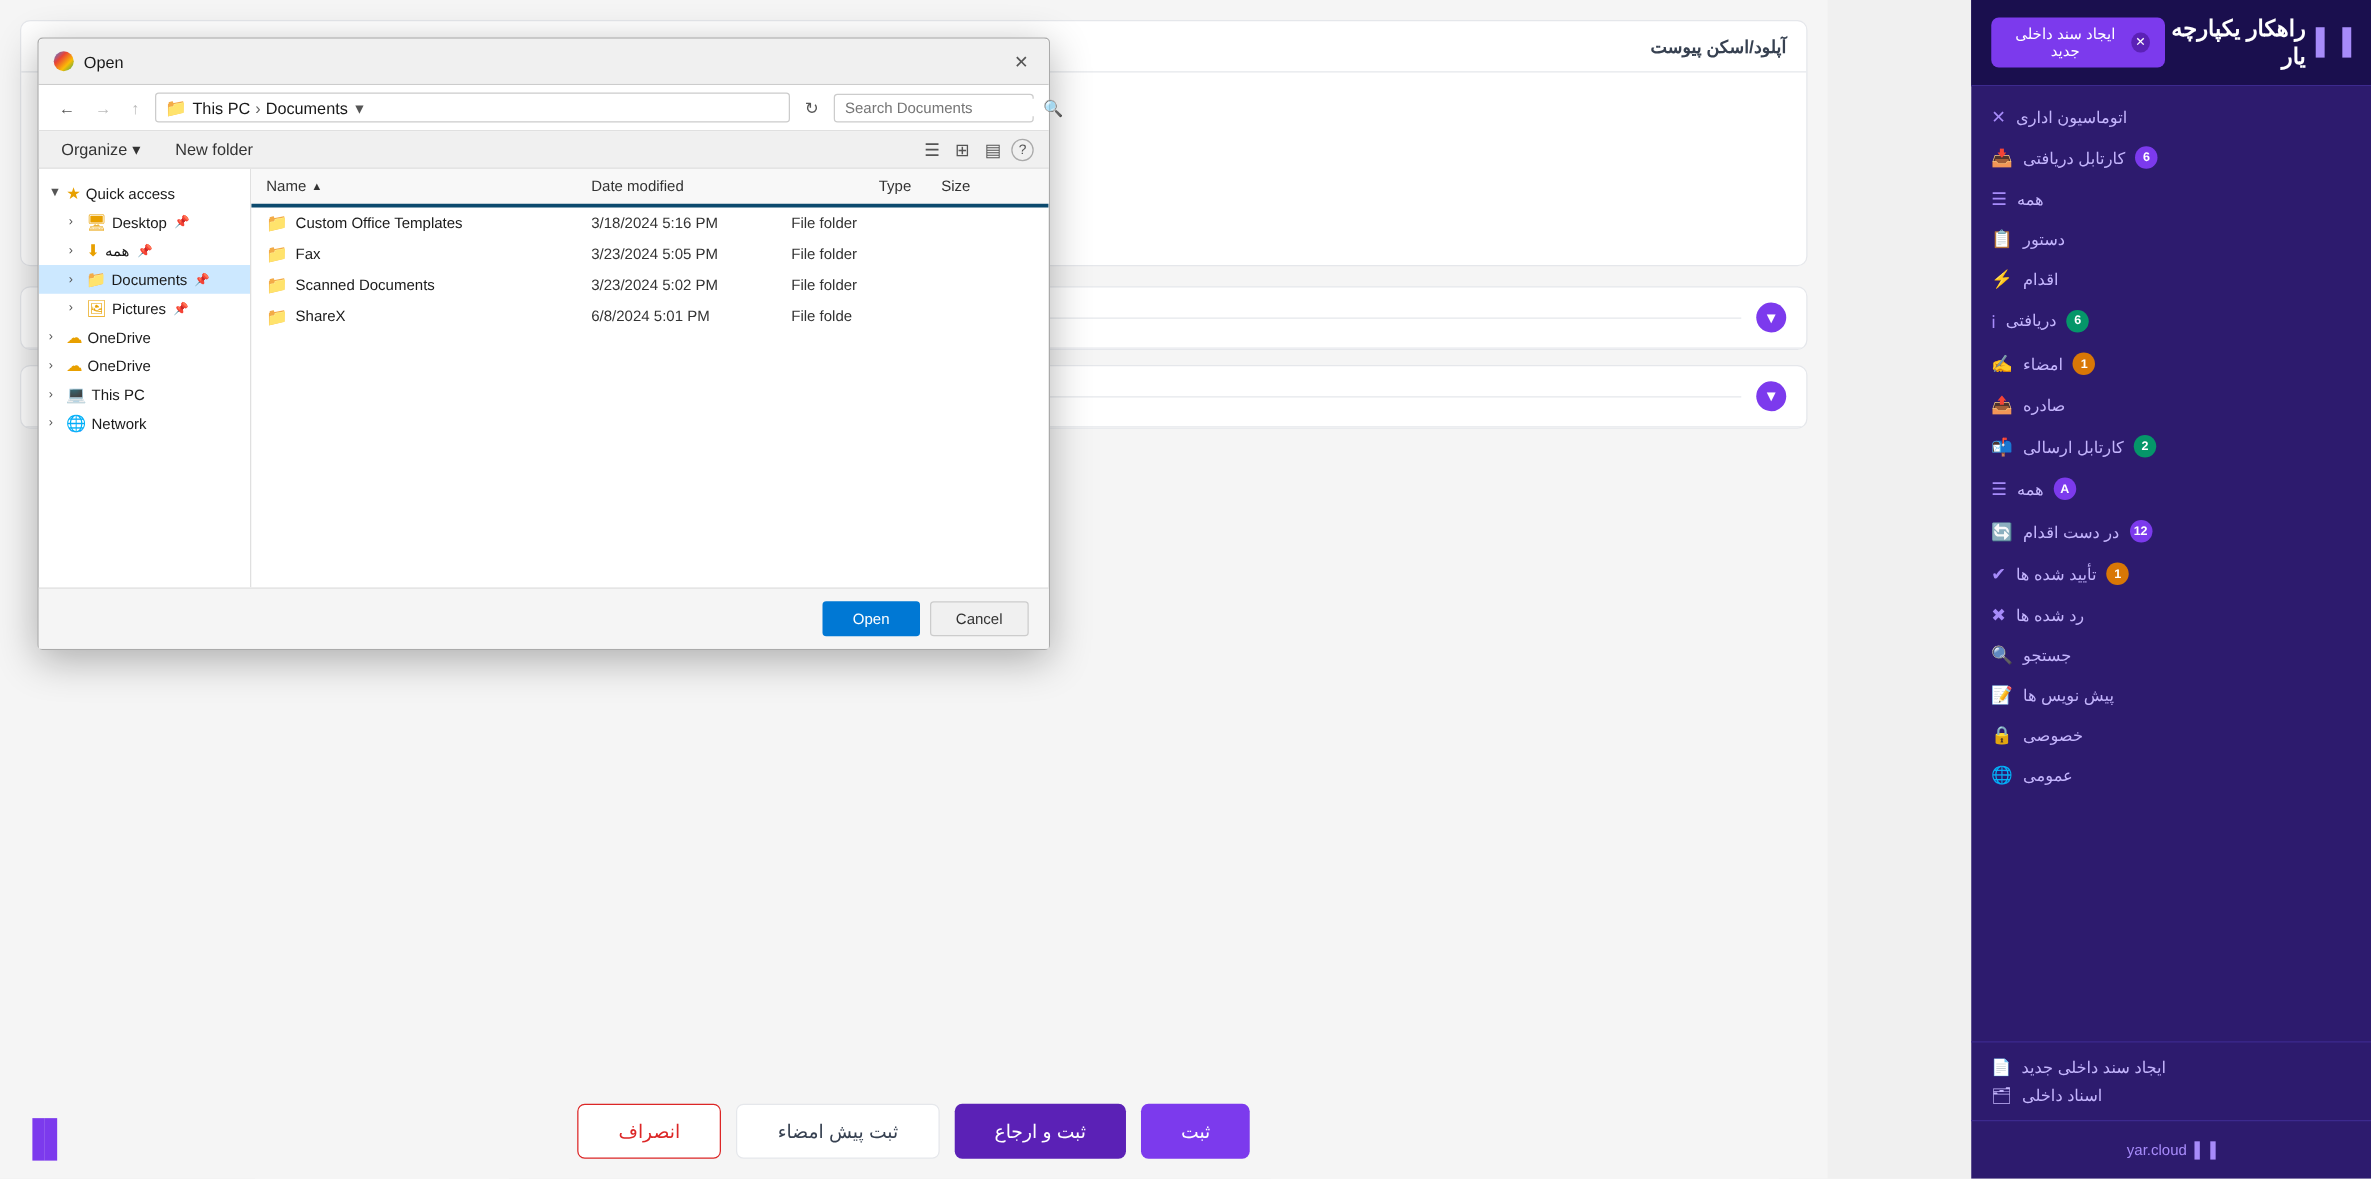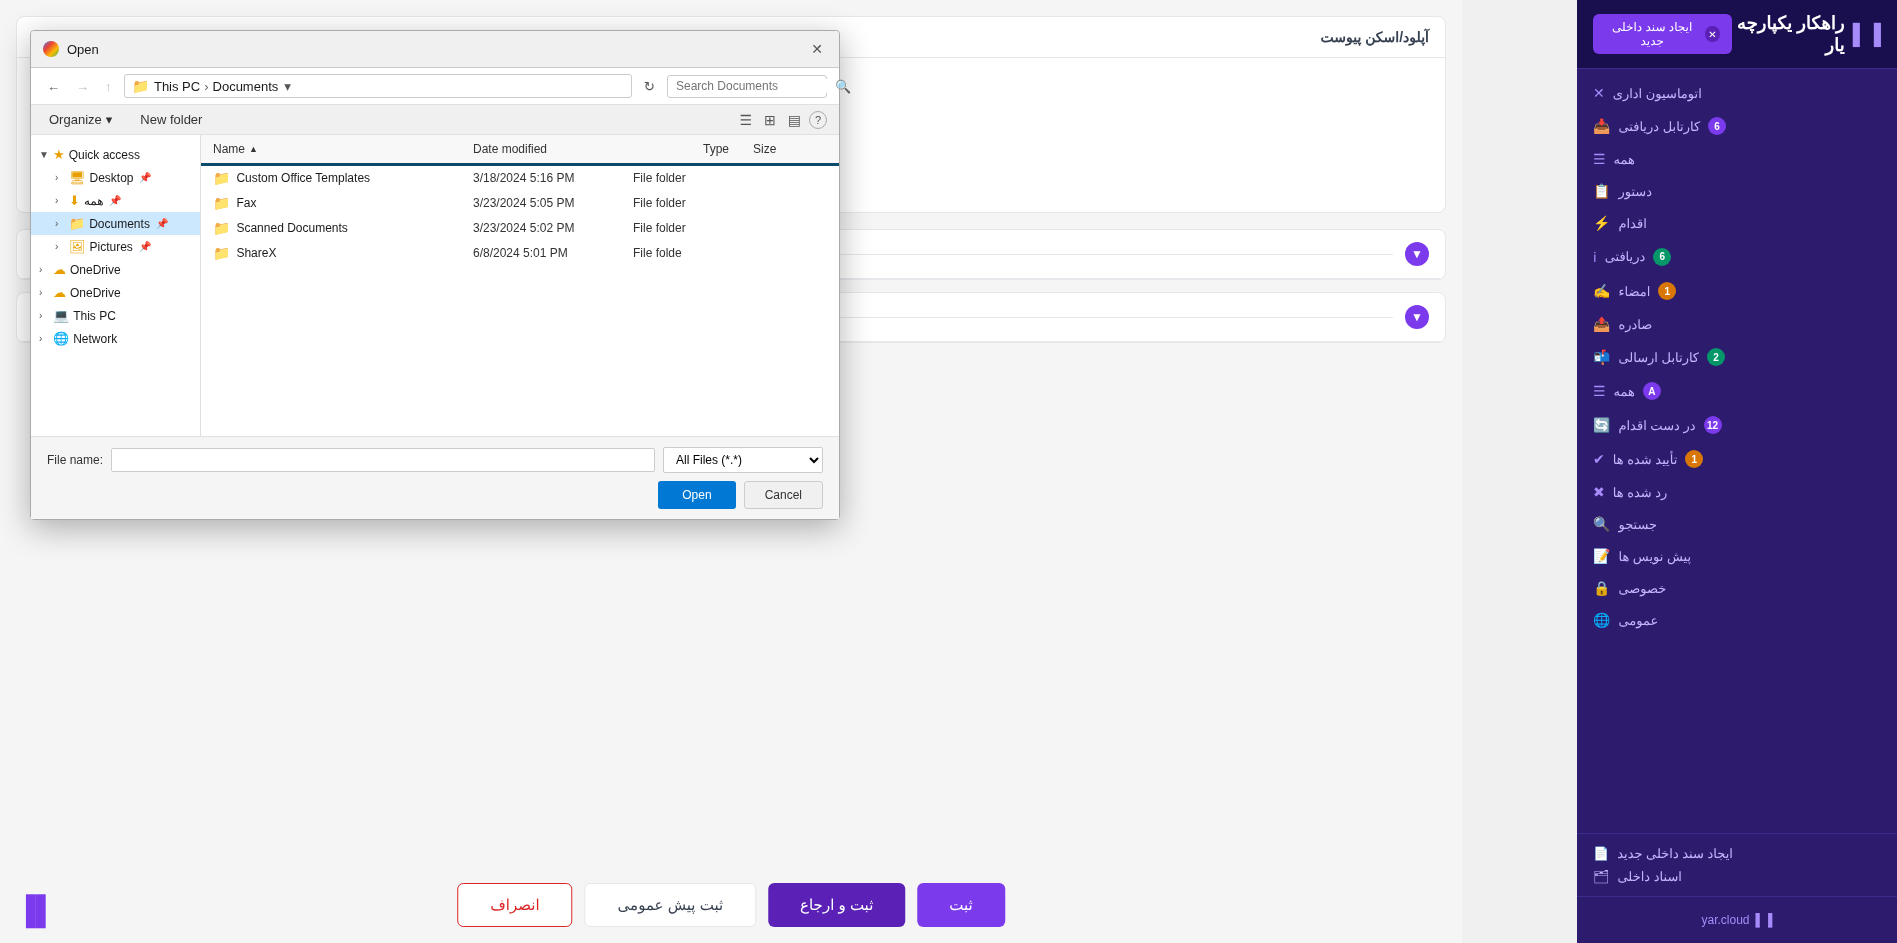--- a/index.html
+++ b/index.html
@@ -712,21 +712,21 @@
         <div class="line"></div>
         <span class="bottom-row title">تنظیمات پیشفرض چاپ</span>
         <div class="line"></div>
       </div>
     </div>
   </div>
 
   <div class="bottom-action-bar">
     <button class="btn-submit">ثبت</button>
     <button class="btn-return">ثبت و ارجاع</button>
-    <button class="btn-draft">ثبت پیش عمومی</button>
+    <button class="btn-draft">ثبت پیش امضاء</button>
     <button class="btn-cancel">انصراف</button>
   </div>
 
   <div class="logo-bottom-left">
     <span style="font-size:28px;color:#7c3aed;">▐▌</span>
   </div>
 
 </div>
 
 <div class="dialog-overlay">
@@ -893,27 +893,18 @@
           </div>
           <div class="file-date">6/8/2024 5:01 PM</div>
           <div class="file-type">File folde</div>
           <div class="file-size"></div>
         </div>
       </div>
     </div>
   </div>
 
   <div class="dialog-footer">
-    <div class="footer-row">
-      <span class="footer-label">File name:</span>
-      <input class="filename-input" type="text" value="" style="">
-      <select class="filetype-select">
-        <option>All Files (*.*)</option>
-        <option>Text Files (*.txt)</option>
-        <option>PDF Files (*.pdf)</option>
-      </select>
-    </div>
     <div class="footer-buttons">
       <button class="dialog-open-btn">Open</button>
       <button class="dialog-cancel-btn">Cancel</button>
     </div>
   </div>
 </div>
 
 </body></html>

